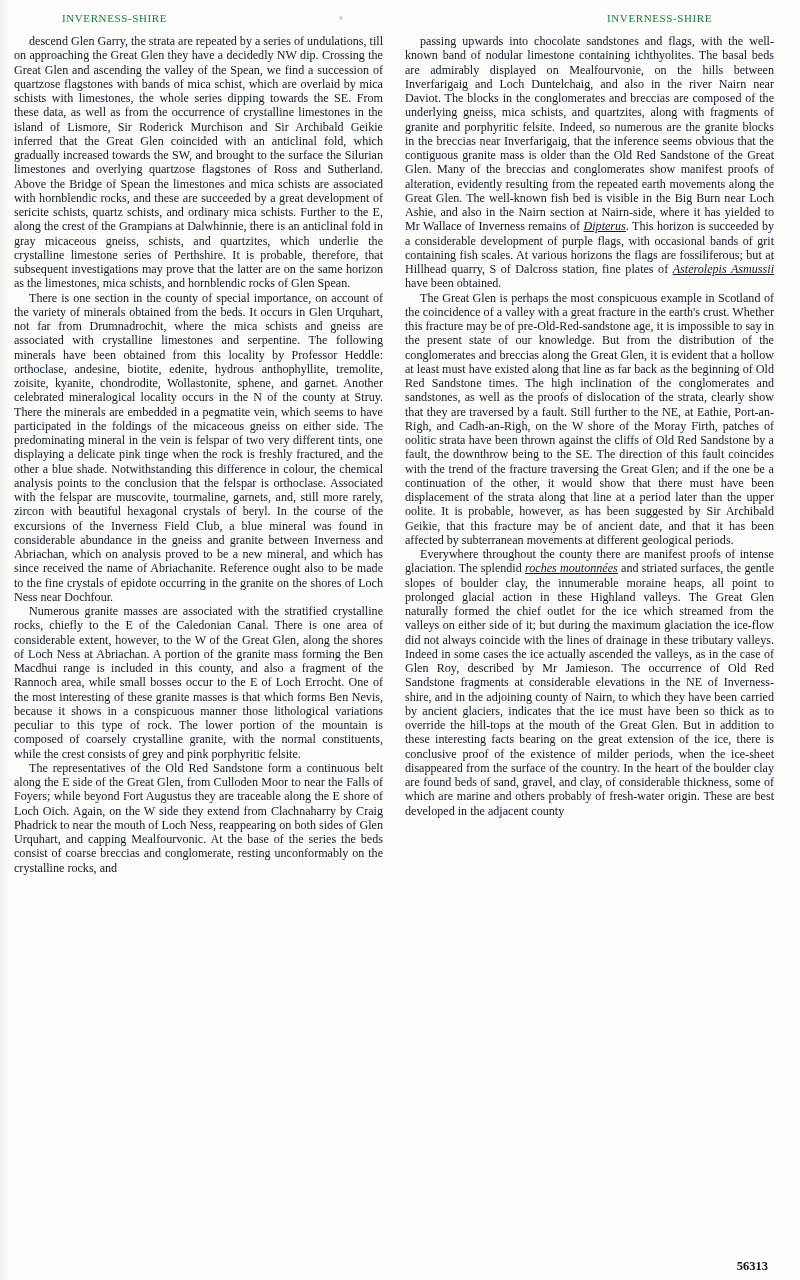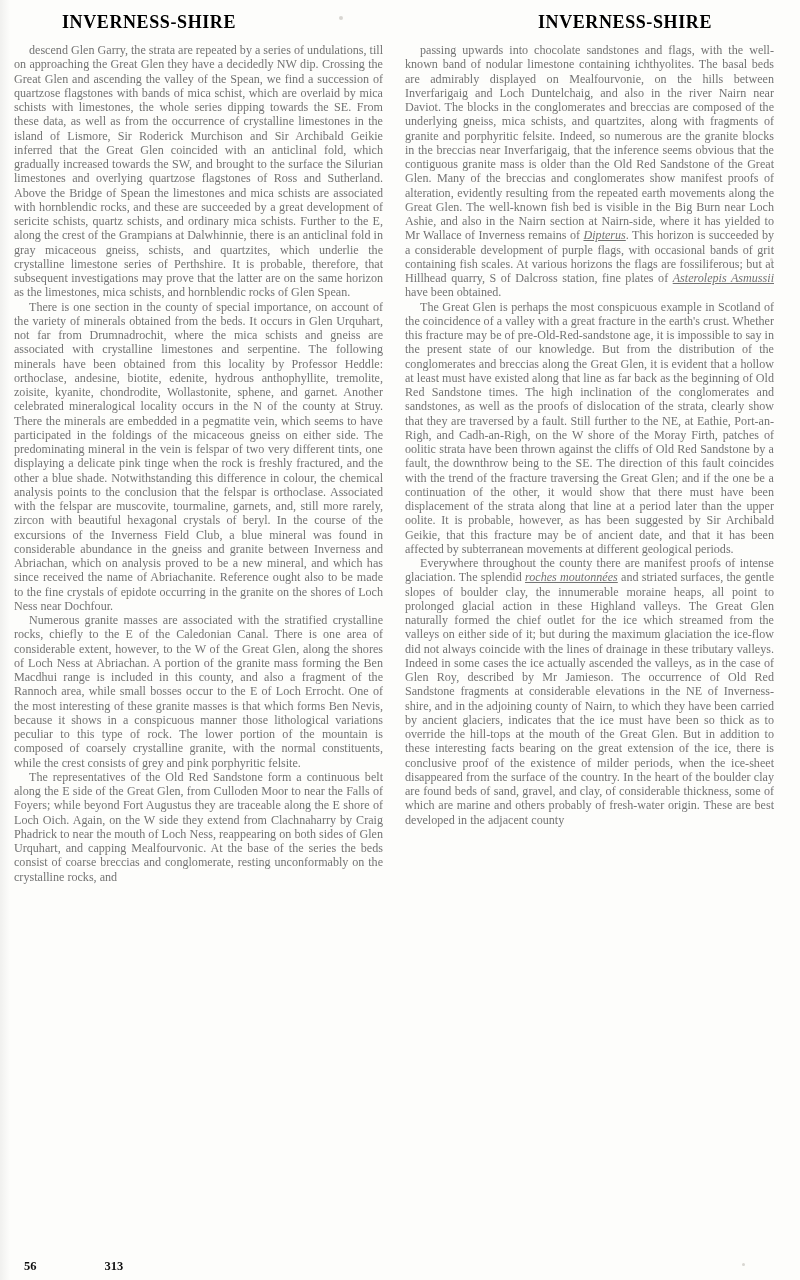--- a/index.html
+++ b/index.html
@@ -27,62 +27,61 @@
     top: 12px;
     bottom: 10px;
   }
   .headers {
     display: flex;
     justify-content: space-between;
     margin: 0 0 10px 0;
   }
   .running-head {
     font-family: "Liberation Serif", serif;
-    font-weight: bold;
-    font-size: 18px;
+    font-weight: normal;
+    font-size: 11px;
     letter-spacing: 0.6px;
-    color: #000000;
+    color: #15803d;
   }
   .rh-left { margin-left: 48px; }
   .rh-right { margin-right: 74px; }
 
   .columns {
     display: flex;
     gap: 22px;
     height: 1190px;
   }
   .col {
     width: 369px;
     font-size: 12.1px;
     line-height: 14.25px;
     text-align: justify;
     text-justify: inter-word;
     hyphens: none;
-    color: #737373;
+    color: #0f172a;
   }
   .col p {
     margin: 0;
     text-indent: 15px;
   }
   .col i, .col em { font-style: italic; text-decoration: underline; }
 
   .footers {
     position: absolute;
     left: 14px;
     right: 14px;
     bottom: 6px;
     display: flex;
-    justify-content: flex-start;
+    justify-content: flex-end;
     font-family: "Liberation Serif", serif;
     font-weight: bold;
     font-size: 12.5px;
-    gap: 28px;
   }
   .fl { margin-left: 10px; }
-  .fr { margin-right: 18px; margin-left: 40px; }
+  .fr { margin-right: 18px; }
 
   
   .speck {
     position: absolute;
     background: #b9b6ae;
     border-radius: 50%;
     opacity: .55;
   }
   .edge-shade {
     position: absolute;

